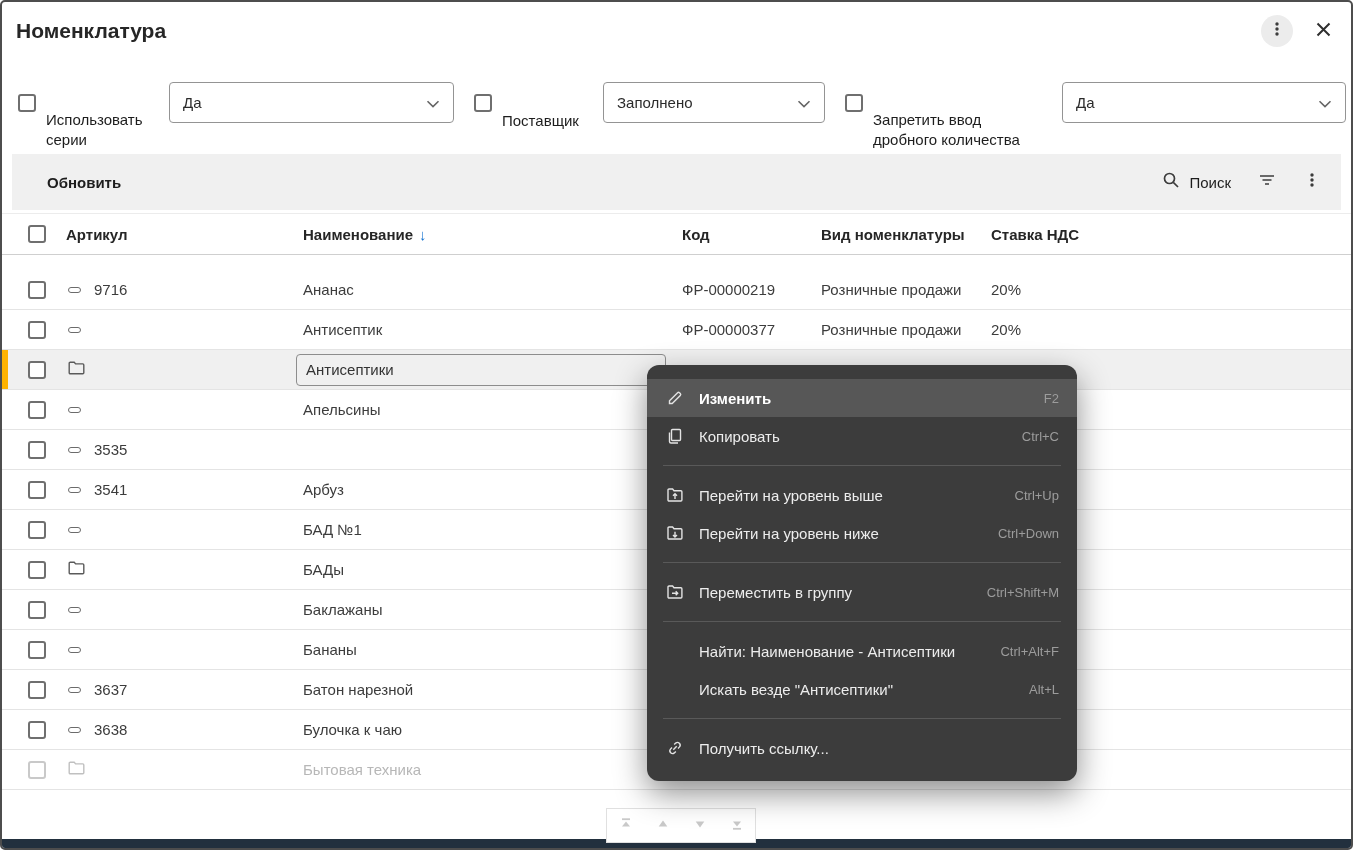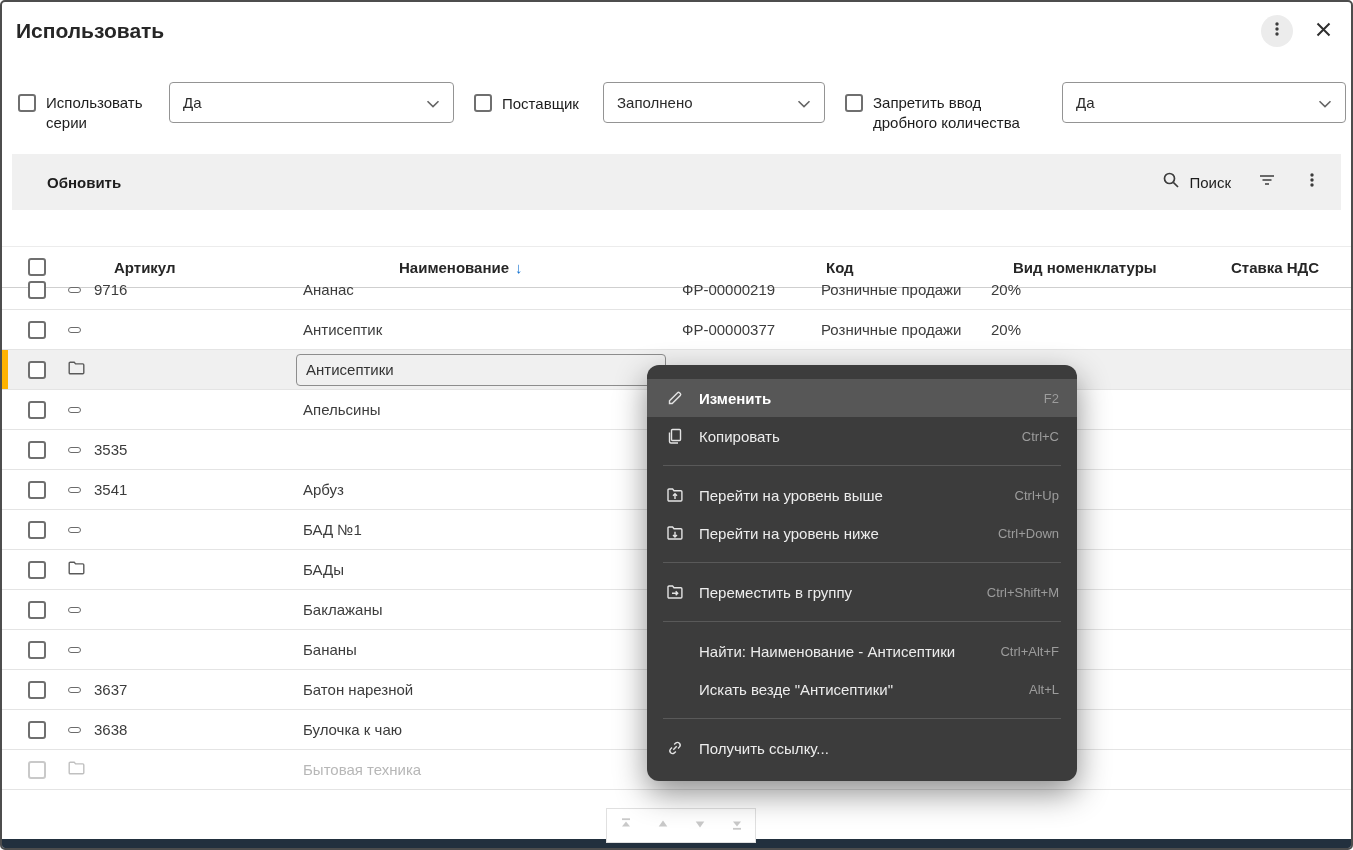--- a/index.html
+++ b/index.html
@@ -18,21 +18,21 @@
   
   .win-header { position:absolute; top:0; left:0; right:0; height:58px; display:flex; align-items:center; padding:0 14px; }
   .win-title { font-size:21px; font-weight:700; color:#262626; }
   .win-actions { margin-left:auto; display:flex; align-items:center; gap:16px; }
   .kebab-circle { width:32px; height:32px; border-radius:50%; background:#ececec; display:flex; align-items:center; justify-content:center; }
   .close-btn { width:28px; height:28px; display:flex; align-items:center; justify-content:center; }
 
   
   .filters { position:absolute; top:78px; left:0; right:0; height:72px; }
   .checkbox { width:18px; height:18px; border:2px solid #6f6f6f; border-radius:3px; background:#fff; display:inline-block; }
-  .flabel { font-size:15px; color:#1d1d1d; line-height:20px; }
+  .flabel { font-size:15px; color:#1d1d1d; line-height:20px;margin-top:17px; }
   .fcheck1 { position:absolute; left:16px; top:14px; }
   .flabel1 { position:absolute; left:44px; top:13px; width:112px; }
   .fselect1 { position:absolute; left:167px; top:2px; width:285px; }
   .fcheck2 { position:absolute; left:472px; top:14px; }
   .flabel2 { position:absolute; left:500px; top:14px; }
   .fselect2 { position:absolute; left:601px; top:2px; width:222px; }
   .fcheck3 { position:absolute; left:843px; top:14px; }
   .flabel3 { position:absolute; left:871px; top:13px; width:168px; }
   .fselect3 { position:absolute; left:1060px; top:2px; width:284px; }
   .fselect { height:41px; border:1px solid #949494; border-radius:4px; background:#fff; display:flex; align-items:center; padding:0 13px; font-size:15px; color:#2b2b2b; }
@@ -40,24 +40,24 @@
 
   
   .toolbar { position:absolute; top:152px; left:10px; right:10px; height:56px; background:#f0f0f0; display:flex; align-items:center; }
   .btn-refresh { font-size:15px; font-weight:700; color:#1d1d1d; padding-left:35px; }
   .toolbar-right { margin-left:auto; display:flex; align-items:center; gap:26px; padding-right:20px; }
   .search-group { display:flex; align-items:center; gap:9px; }
   .search-label { font-size:15px; color:#1d1d1d; }
 
   
   .thead {
-    position:absolute; top:244px; left:0; right:0; height:42px;
+    position:absolute; top:211px; left:0; right:0; height:42px;
     display:grid; grid-template-columns:56px 244px 379px 139px 170px 1fr;
     align-items:center; border-top:1px solid #ececec; border-bottom:1px solid #cfcfcf;
-    font-weight:700; font-size:15px; color:#262626;gap:48px;
+    font-weight:700; font-size:15px; color:#262626;
   }
   .tbody { position:absolute; top:268px; left:0; right:0; }
   .trow {
     height:40px; display:grid; grid-template-columns:56px 244px 379px 139px 170px 1fr;
     align-items:center; border-bottom:1px solid #e4e4e4; font-size:15px; color:#3c3c3c; position:relative;
   }
   .trow.editing { background:#f0f0f0; }
   .trow.editing::before { content:''; position:absolute; left:0; top:0; bottom:0; width:6px; background:var(--edit-marker,#ffb300); }
   .trow.dimmed { color:#b7b7b7; }
   .trow.dimmed .checkbox { border-color:#c9c9c9; }
@@ -93,21 +93,21 @@
     position:absolute; left:604px; top:806px; width:150px; height:35px;
     border:1px solid #e0e0e0; background:#fff; display:flex; align-items:center; justify-content:space-around; z-index:5;
   }
   .pager-btn { width:24px; height:24px; display:flex; align-items:center; justify-content:center; }
   .bottom-strip { position:absolute; left:0; right:0; bottom:0; height:9px; background:var(--bottom-bar,#22303e); }
 </style>
 </head>
 <body>
 
 <div class="win-header">
-  <div class="win-title">Использовать</div>
+  <div class="win-title">Номенклатура</div>
   <div class="win-actions">
     <div class="kebab-circle">
       <span>
         <svg width="18" height="18" viewBox="0 0 18 18">
             <circle cx="9" cy="4" r="1.7" fill="#3c3c3c"></circle>
             <circle cx="9" cy="9" r="1.7" fill="#3c3c3c"></circle>
             <circle cx="9" cy="14" r="1.7" fill="#3c3c3c"></circle>
           </svg>
       </span>
     </div>

